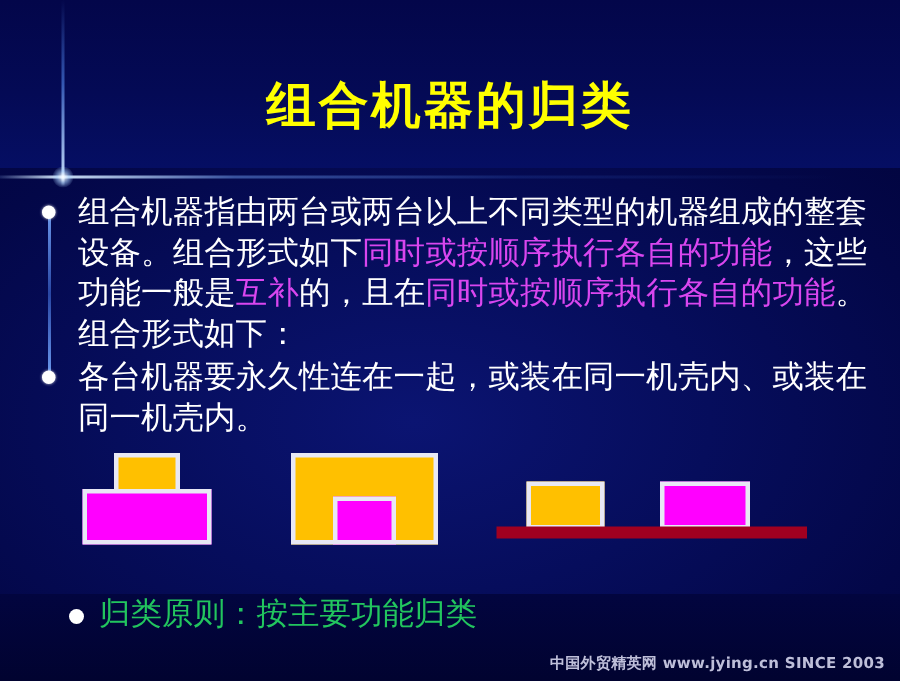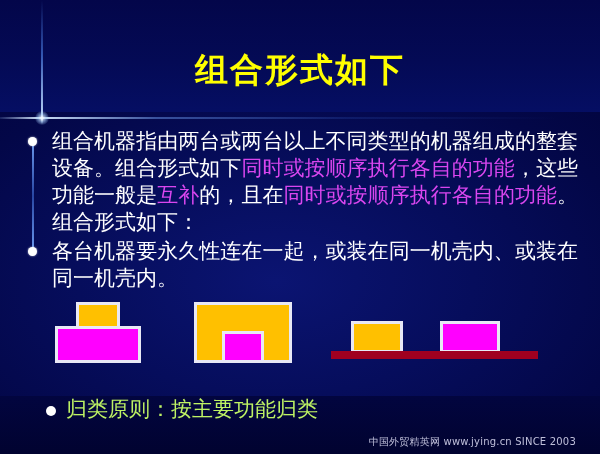--- a/index.html
+++ b/index.html
@@ -122,61 +122,62 @@
   .magenta { background: #FF00FF; }
   .redbar {
     position: absolute;
     background: #A00020;
   }
 
   
   .concl {
     position: absolute;
     left: 44px; top: 396px;
-    color: #bef264;
+    color: #22c55e;
     font-size: 21px;
     line-height: 27px;
     white-space: nowrap;
   }
   .concl-dot {
     position: absolute;
     left: 46px; top: 406px;
     width: 10px; height: 10px;
     border-radius: 50%;
     background: #ffffff;
   }
   .concl-text { position: absolute; left: 66px; top: 396px; }
 
   
   .watermark {
     position: absolute;
-    right: 24px; bottom: 5px;
+    right: 10px; bottom: 5px;
     color: #CFCFE8;
     font-size: 10px;
     letter-spacing: .2px;
     white-space: nowrap;
     opacity: .92;
+    font-weight: bold;
   }
 </style>
 </head>
 <body>
 
 <div class="slide">
 
   <div class="bg-base"></div>
   <div class="bg-top-band"></div>
   <div class="bg-bottom-band"></div>
 
   <div class="star">
     <div class="v"></div>
     <div class="h"></div>
     <div class="core"></div>
   </div>
 
-  <div class="title">组合形式如下</div>
+  <div class="title">组合机器的归类</div>
 
   <div class="guide"></div>
 
   <div class="body">
 
     <div class="bullet-row">
       <span class="dot"></span>
       <div class="para"><span>组合机器指由两台或两台以上不同类型的机器组成的整套设备。组合形式如下</span><span class="hl">同时或按顺序执行各自的功能</span><span>，这些功能一般是</span><span class="hl">互补</span><span>的，且在</span><span class="hl">同时或按顺序执行各自的功能</span><span>。组合形式如下：</span></div>
     </div>
 

